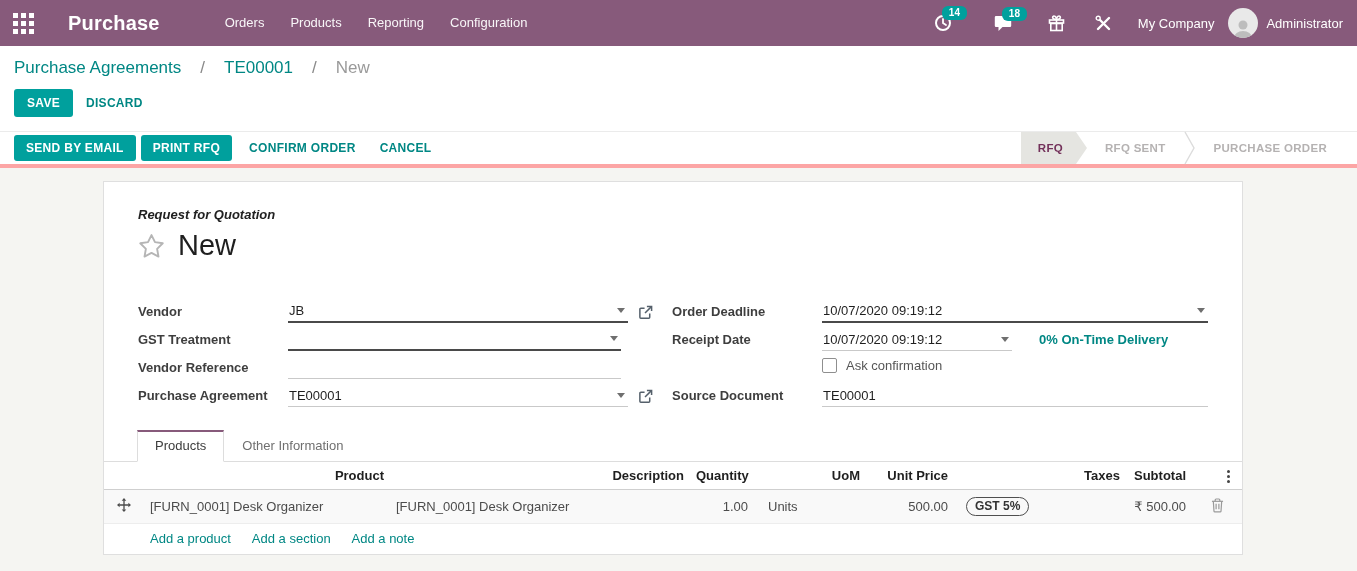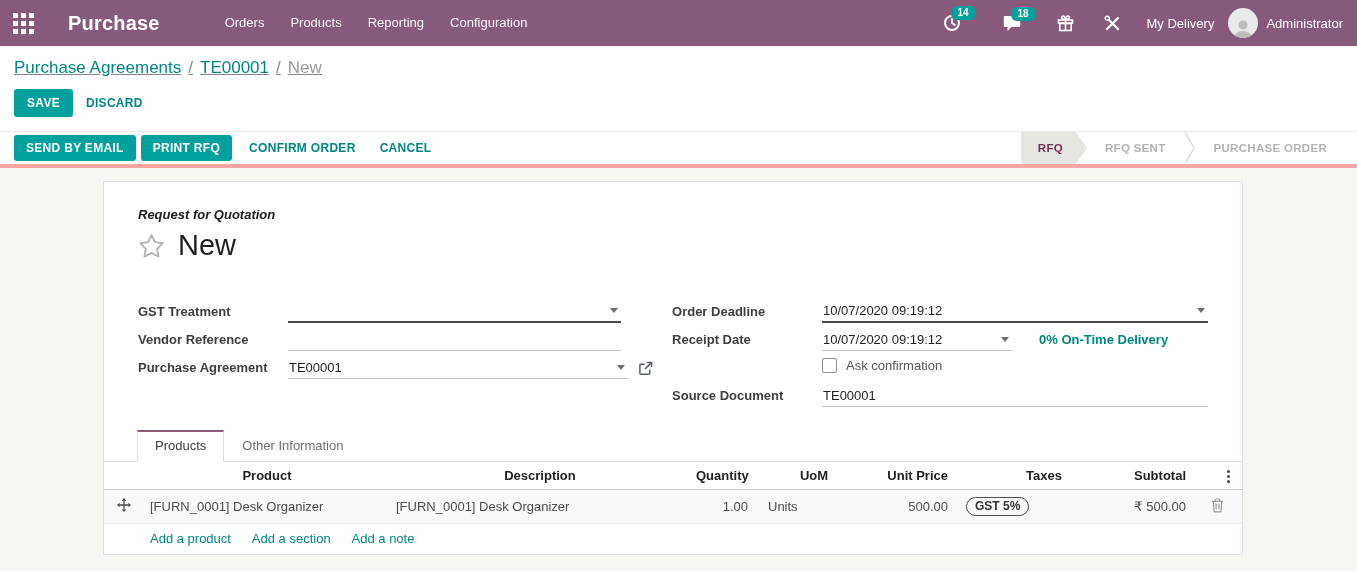--- a/index.html
+++ b/index.html
@@ -16,21 +16,21 @@
   .tray-icon { position:relative; padding:6px 8px; margin-right:14px; cursor:pointer; display:flex; align-items:center; }
   .tray-badge { position:absolute; top:-2px; left:16px; background:#00A09D; color:#fff; font-size:10px;
     font-weight:700; padding:2px 7px; border-radius:6px; line-height:1; }
   .tray-text { font-size:13px; margin:0 14px 0 4px; cursor:pointer; }
   .avatar { width:30px; height:30px; border-radius:50%; background:#e9e9e9; overflow:hidden; display:flex;
     align-items:flex-end; justify-content:center; margin-right:8px; }
   .user-name { font-size:13px; margin-right:6px; cursor:pointer; }
 
   
   .control-panel { background:#fff; padding:12px 14px 0 14px; }
-  .breadcrumb { font-size:17px; color:#888; display:flex; gap:7px; align-items:flex-end;text-decoration:underline; }
+  .breadcrumb { font-size:17px; color:#888; display:flex; gap:19px; align-items:flex-end; }
   .breadcrumb .bc-link { color:#008784; cursor:pointer; }
   .breadcrumb .bc-sep { color:#8a8a8a; }
   .breadcrumb .bc-current { color:#9a9a9a; }
   .cp-buttons { margin:11px 0 14px 0; display:flex; align-items:center; }
   .btn { font-size:12px; font-weight:700; border:none; border-radius:3px; cursor:pointer; letter-spacing:.3px; }
   .btn-primary { background:#00A09D; color:#fff; padding:7px 13px; }
   .btn-flat { background:transparent; color:#008784; padding:7px 13px; }
 
   
   .action-bar { height:37px; background:#fff; border-top:1px solid #ebebeb; border-bottom:4px solid #fca5a5;
@@ -73,21 +73,21 @@
 
   
   .tabbar { margin-top:23px; padding-left:33px; border-bottom:1px solid #ddd; display:flex; }
   .tab { padding:7px 17px 8px 17px; font-size:13px; color:#6f6f6f; cursor:pointer; border:1px solid transparent;
     margin-bottom:-1px; background:transparent; }
   .tab.active { background:#fff; border-color:#ddd; border-bottom-color:#fff; border-top:2px solid #875A7B;
     color:#3c3c3c; padding-top:6px; }
 
   
   table.lines { width:100%; border-collapse:collapse; font-size:13px; color:#4c4c4c; table-layout:fixed; }
-  table.lines th { font-weight:700; color:#1f1f1f; text-align:center; padding:6px; border-bottom:1px solid #cfcfcf;
+  table.lines th { font-weight:700; color:#1f1f1f; text-align:right; padding:6px; border-bottom:1px solid #cfcfcf;
     background:#fff; white-space:nowrap; }
   table.lines td { padding:7px 6px; background:#f9f9f9; white-space:nowrap; overflow:hidden; }
   table.lines .num { text-align:right; }
   table.lines tr.add-row td { background:#fff; border-top:1px solid #ededed; padding-top:7px; padding-bottom:8px; }
   .add-link { color:#008784; cursor:pointer; margin-right:18px; }
   .tax-pill { display:inline-block; border:1.5px solid #4f4f4f; border-radius:11px; padding:0 8px; font-size:12px;
     font-weight:700; color:#333; line-height:17px; background:transparent; }
   .dots { display:inline-flex; flex-direction:column; gap:2px; cursor:pointer; vertical-align:middle; }
   .dots i { width:3px; height:3px; background:#444; border-radius:50%; }
   .handle-cell { text-align:center; cursor:grab; }
@@ -146,21 +146,21 @@
     </div>
     <div class="tray-icon">
       <svg width="17" height="17" viewBox="0 0 17 17">
         <g stroke="#fff" stroke-width="2.4" stroke-linecap="round">
           <path d="M3 3 L14 14"></path>
             <path d="M14 3 L3 14"></path>
         </g>
         <circle cx="3.2" cy="3.2" r="2" fill="#875A7B" stroke="#fff" stroke-width="1.4"></circle>
       </svg>
     </div>
-    <div class="tray-text">My Delivery</div>
+    <div class="tray-text">My Company</div>
     <div class="avatar">
       <svg width="22" height="20" viewBox="0 0 22 20">
         <circle cx="11" cy="7" r="4.5" fill="#bdbdbd"></circle>
         <path d="M2 20 a9 7 0 0 1 18 0 z" fill="#bdbdbd"></path>
       </svg>
     </div>
     <div class="user-name">Administrator</div>
   </div>
 </div>
 
@@ -202,20 +202,36 @@
       <div class="record-row">
         <svg width="27" height="26" viewBox="0 0 24 23">
           <path d="M12 1.8 L15.1 8.1 L22 9.1 L17 14 L18.2 20.9 L12 17.6 L5.8 20.9 L7 14 L2 9.1 L8.9 8.1 z" fill="none" stroke="#b5b5b5" stroke-width="1.7" stroke-linejoin="round"></path>
         </svg>
         <div class="record-name">New</div>
       </div>
 
       <div class="fields">
 
         <div class="fcol-left">
+          <div class="frow">
+            <div class="flabel">Vendor</div>
+            <div class="fvalue req">
+              <span>JB</span>
+              <span class="caret"></span>
+            </div>
+            <span class="ext-icon">
+              <svg width="15" height="15" viewBox="0 0 16 16">
+                  <g fill="none" stroke="#55606b" stroke-width="1.6">
+                <path d="M12.5 9 v4 a1 1 0 0 1 -1 1 H3 a1 1 0 0 1 -1 -1 V4.5 a1 1 0 0 1 1 -1 h4"></path>
+                <path d="M9.5 1.5 h5 v5"></path>
+                    <path d="M14 2 L7.5 8.5"></path>
+                  </g>
+                </svg>
+            </span>
+          </div>
           <div class="frow">
             <div class="flabel">GST Treatment</div>
             <div class="fvalue req" style="margin-right:32px;">
               <span></span>
               <span class="caret"></span>
             </div>
           </div>
           <div class="frow">
             <div class="flabel">Vendor Reference</div>
             <div class="fvalue" style="margin-right:32px;">

